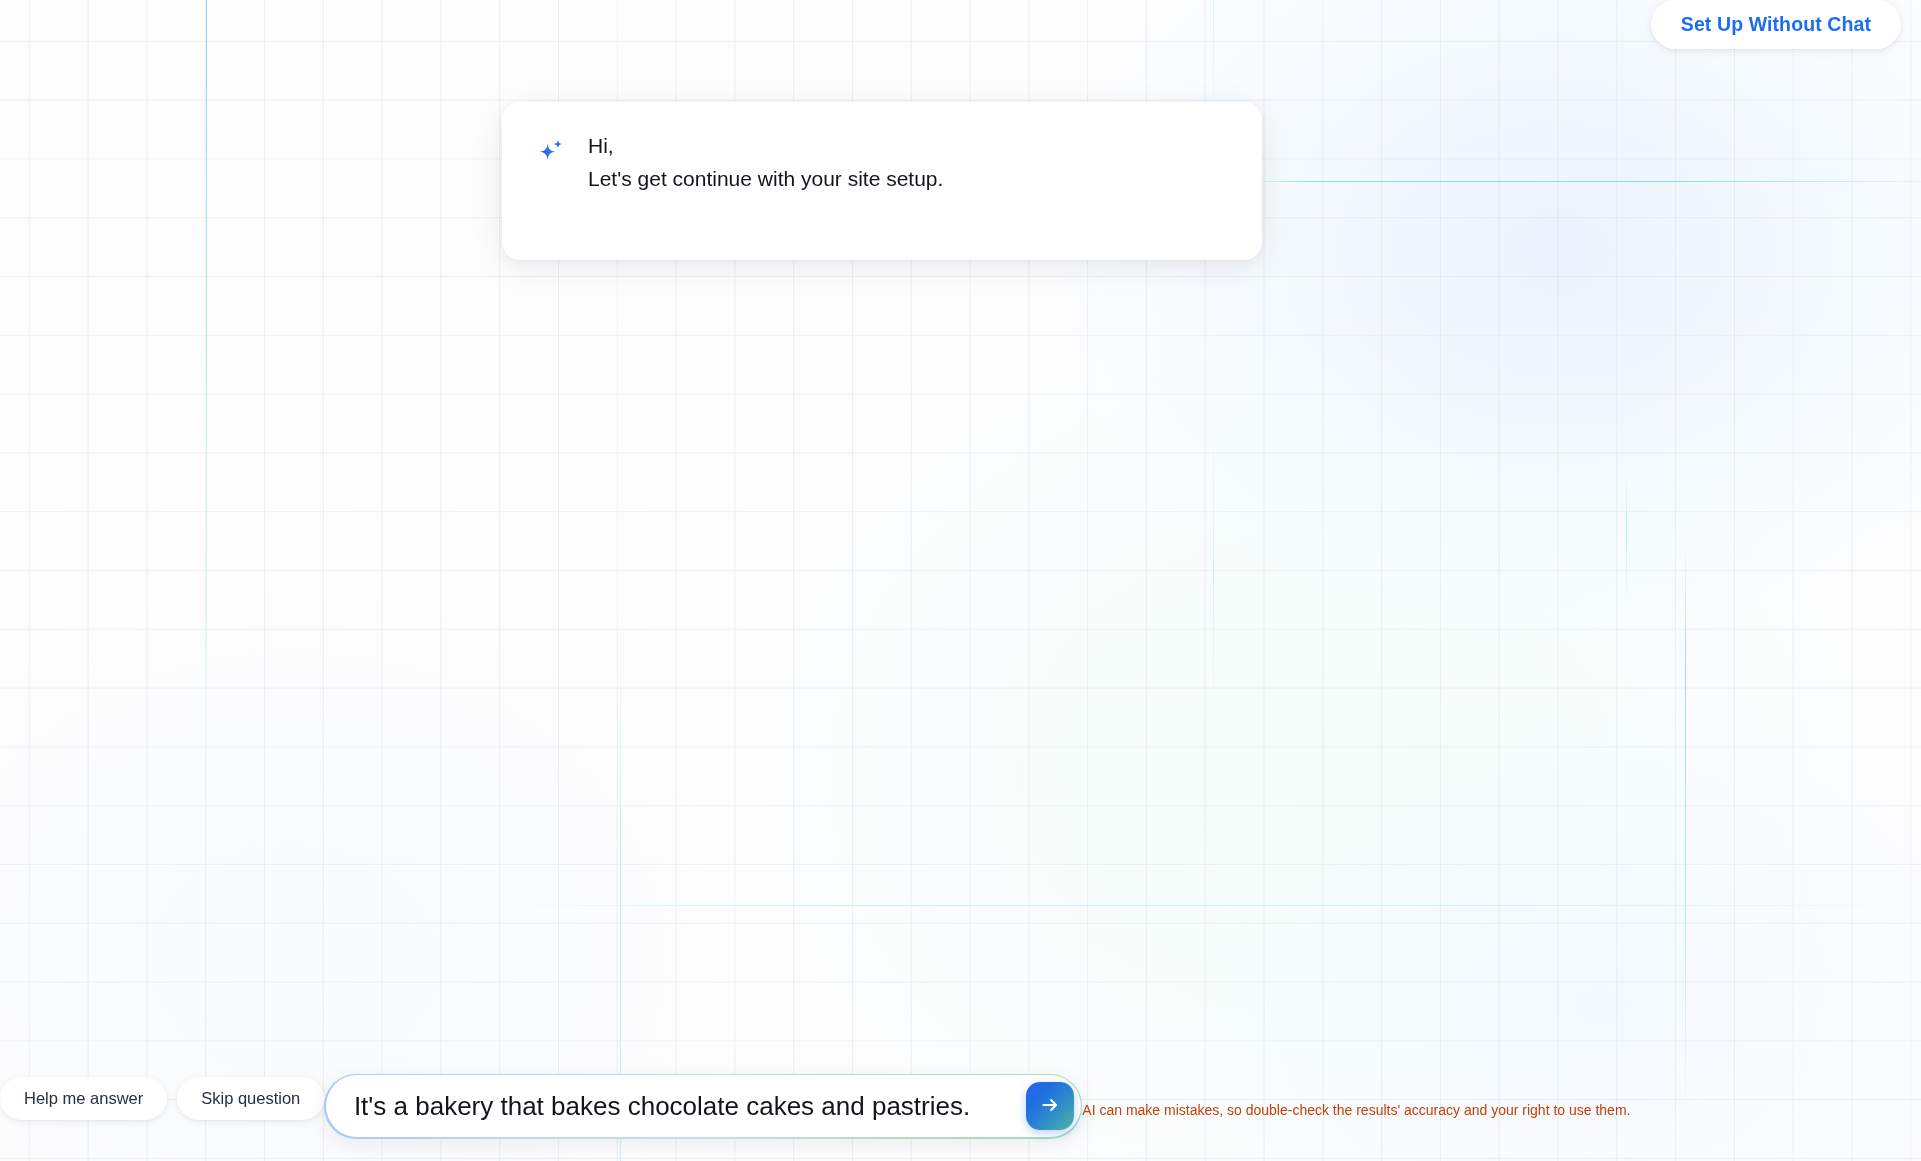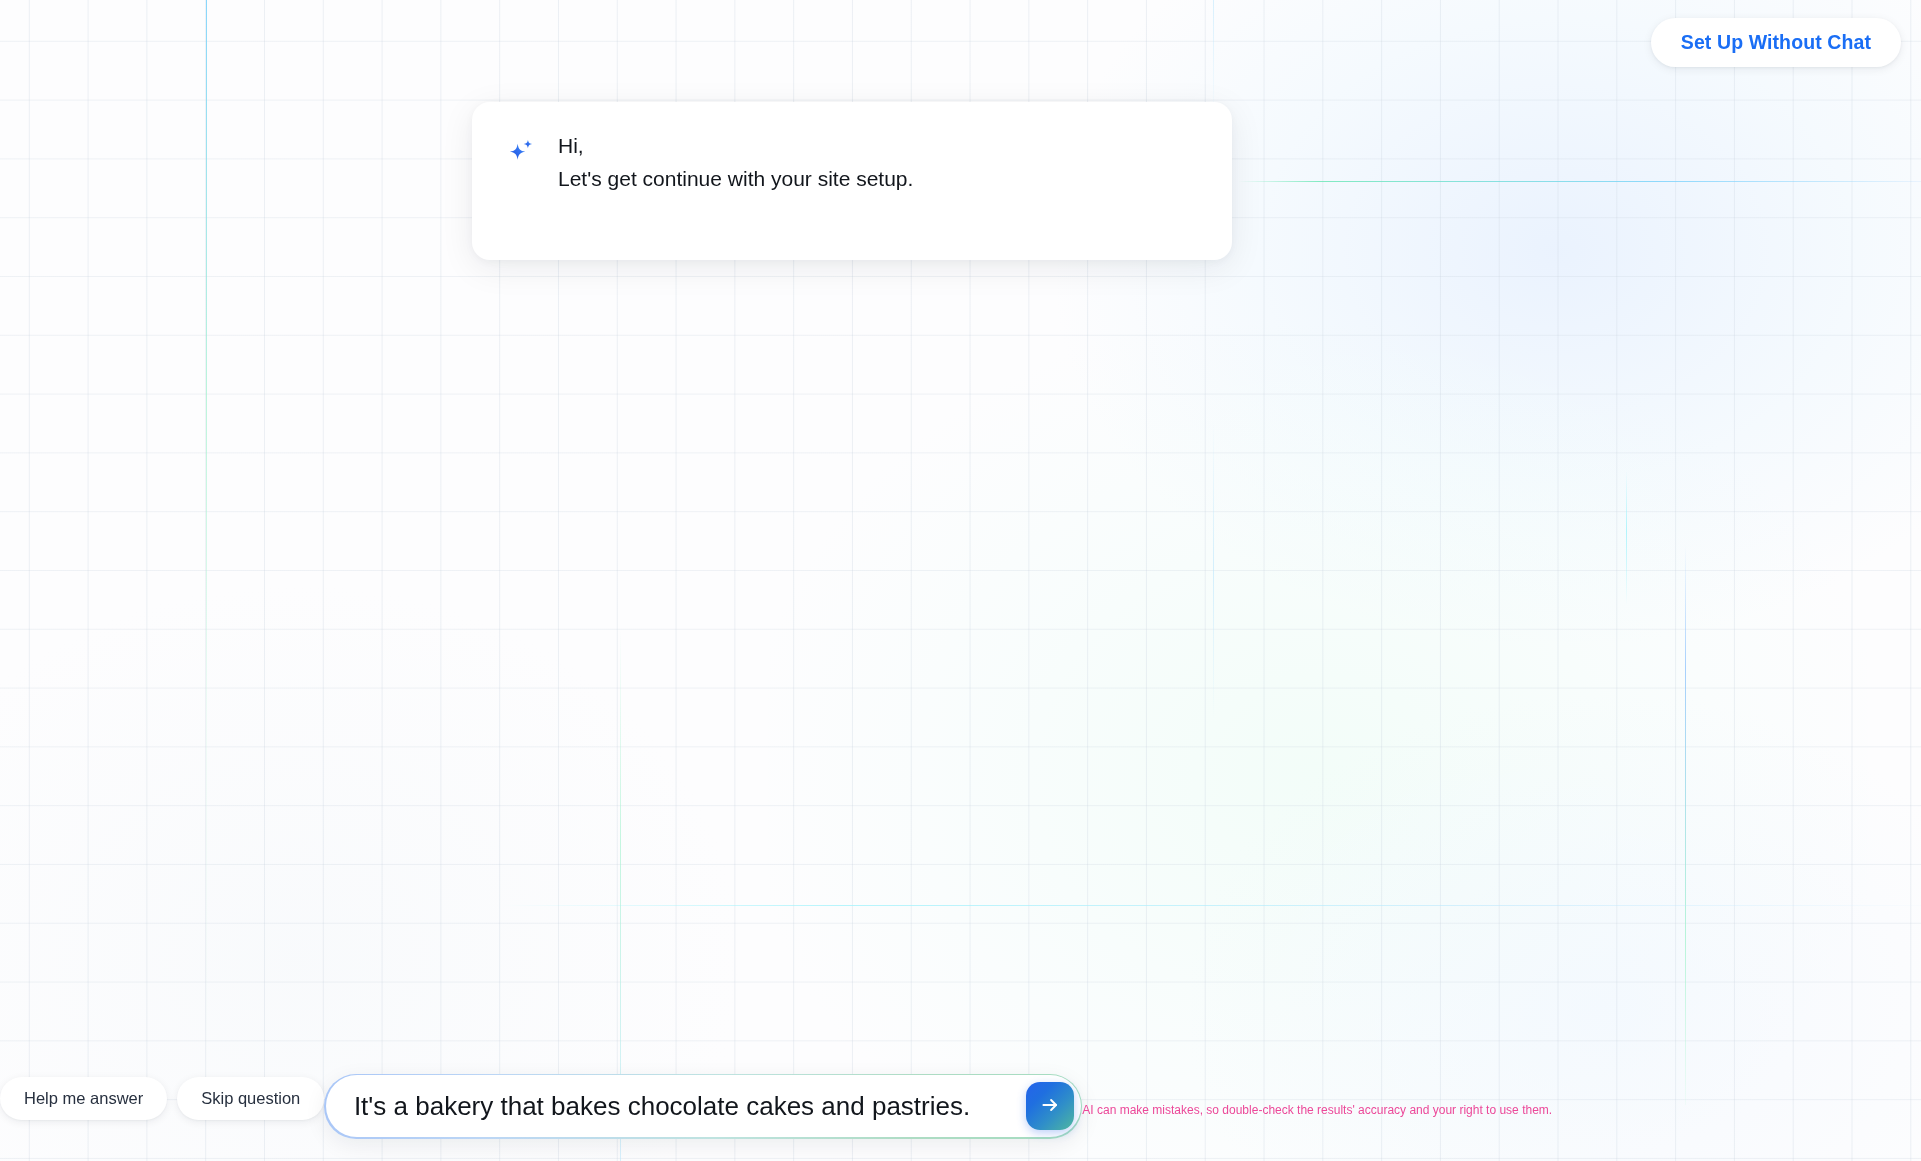--- a/index.html
+++ b/index.html
@@ -136,21 +136,21 @@
       rgba(186,230,253,0.55) 0%,
       rgba(255,255,255,0) 100%);
   }
 
   
   .topbar {
     position: absolute;
     top: 0; left: 0; right: 0;
     height: 84px;
     display: flex;
-    align-items: center;
+    align-items: flex-start;
     justify-content: flex-end;
     padding-right: 20px;
     z-index: 20;
   }
   .setup-without-chat {
     background: #ffffff;
     border: none;
     border-radius: 999px;
     padding: 13px 30px;
     font-family: "Liberation Sans", sans-serif;
@@ -160,21 +160,21 @@
     letter-spacing: 0.1px;
     cursor: pointer;
     box-shadow: 0 2px 10px rgba(15,23,42,0.07),
                 0 1px 3px rgba(15,23,42,0.05);
     white-space: nowrap;
   }
 
   
   .msg-card {
     position: absolute;
-    left: 472px;
+    left: 502px;
     top: 102px;
     width: 760px;
     min-height: 158px;
     background: #ffffff;
     border-radius: 18px;
     padding: 28px 34px 30px 34px;
     display: flex;
     gap: 22px;
     align-items: flex-start;
     box-shadow: 0 8px 34px rgba(15,23,42,0.075),
@@ -291,22 +291,22 @@
       #2f8ec9 62%,
       #4fb79f 100%);
     display: flex;
     align-items: center;
     justify-content: center;
     box-shadow: 0 3px 10px rgba(37,99,235,0.3);
   }
 
   .disclaimer {
     margin-top: 8px;
-    font-size: 12px;
-    color: #ec4899;
+    font-size: 14px;
+    color: #c2410c;
     font-weight: 400;
     text-align: center;
     white-space: nowrap;
   }
 </style>
 </head>
 <body>
 
 <div class="bg-root">
   <div class="bg-wash-c"></div>

